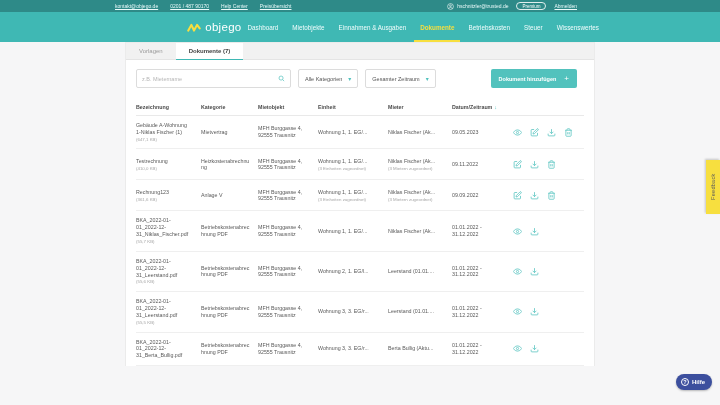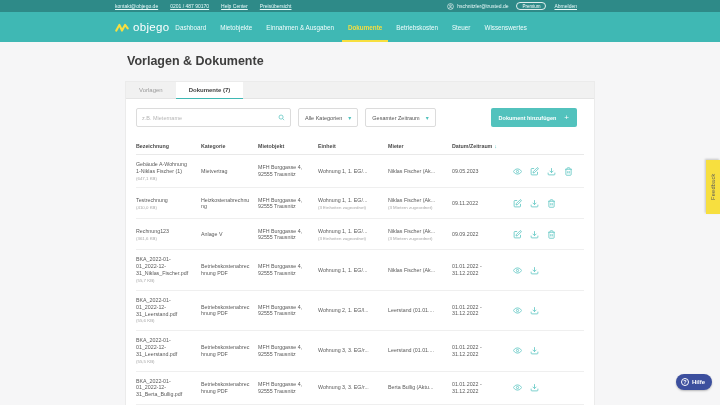--- a/index.html
+++ b/index.html
@@ -25,21 +25,21 @@
   .user-wrap { display:flex; gap:3px; align-items:center; }
   .person-icon svg { width:7px; height:7px; display:block; }
   .premium-badge {
     border:0.5px solid rgba(255,255,255,.85); border-radius:6px;
     padding:0.5px 5px; font-size:4.5px; color:#fff;
   }
   
   .navbar { height:30px; background:var(--brand-teal,#3fb8b4); display:flex; align-items:center; }
   .nav-inner {
     width:490px; margin:4px auto; display:flex; align-items:center;
-    justify-content:flex-start; height:100%;
+    justify-content:flex-end; height:100%;
   }
   .logo { display:flex; align-items:center; gap:4px; cursor:pointer; }
   .logo-icon svg { width:14px; height:11px; display:block; }
   .logo-text { color:#fff; font-size:11.5px; font-weight:400; letter-spacing:.3px; }
   .nav-items { display:flex; align-items:center; height:100%; gap:2px; }
   .nav-item {
     color:#f2fdfd; font-size:6.3px; padding:0 6px; height:100%;
     display:flex; align-items:center; position:relative; cursor:pointer; white-space:nowrap;
   }
   .nav-item.active { color:var(--brand-yellow,#f7df3f); font-weight:700; }
@@ -196,21 +196,20 @@
         </div>
 
         <div class="nav-item">
           <span>Wissenswertes</span>
         </div>
       </div>
   </div>
 </div>
 
 <div class="page">
-  <h1 class="page-title">Vorlagen &amp; Dokumente</h1>
 
   <div class="card">
     <div class="tabs">
 
         <div class="tab">
           <span>Vorlagen</span>
         </div>
 
         <div class="tab active">
           <span>Dokumente (7)</span>

